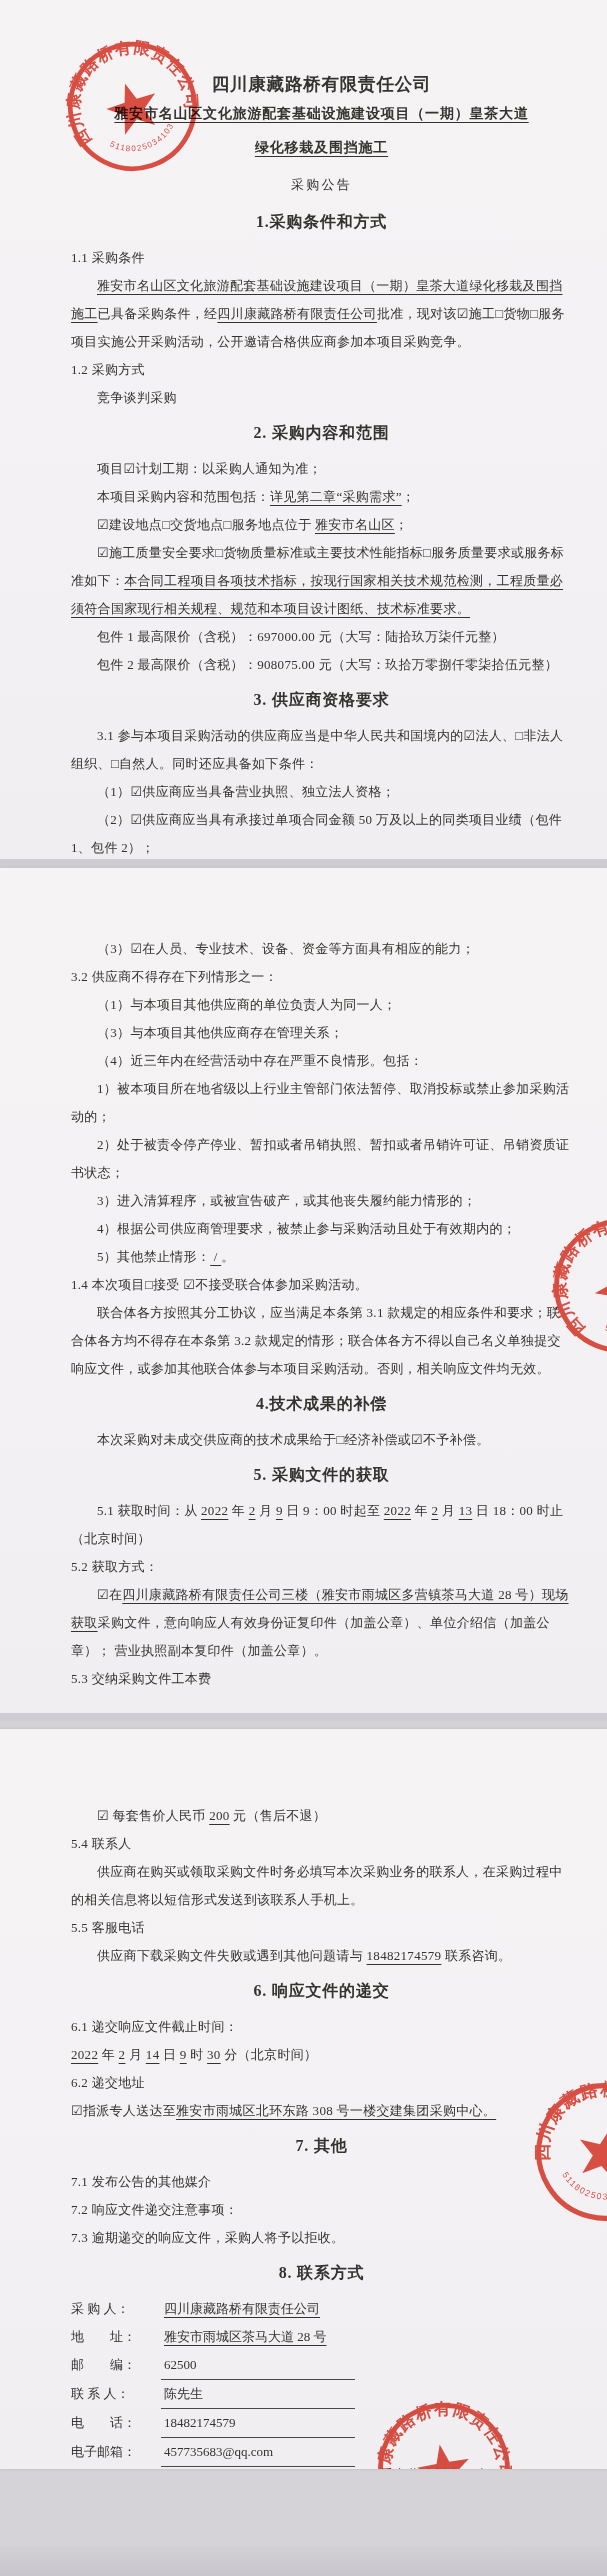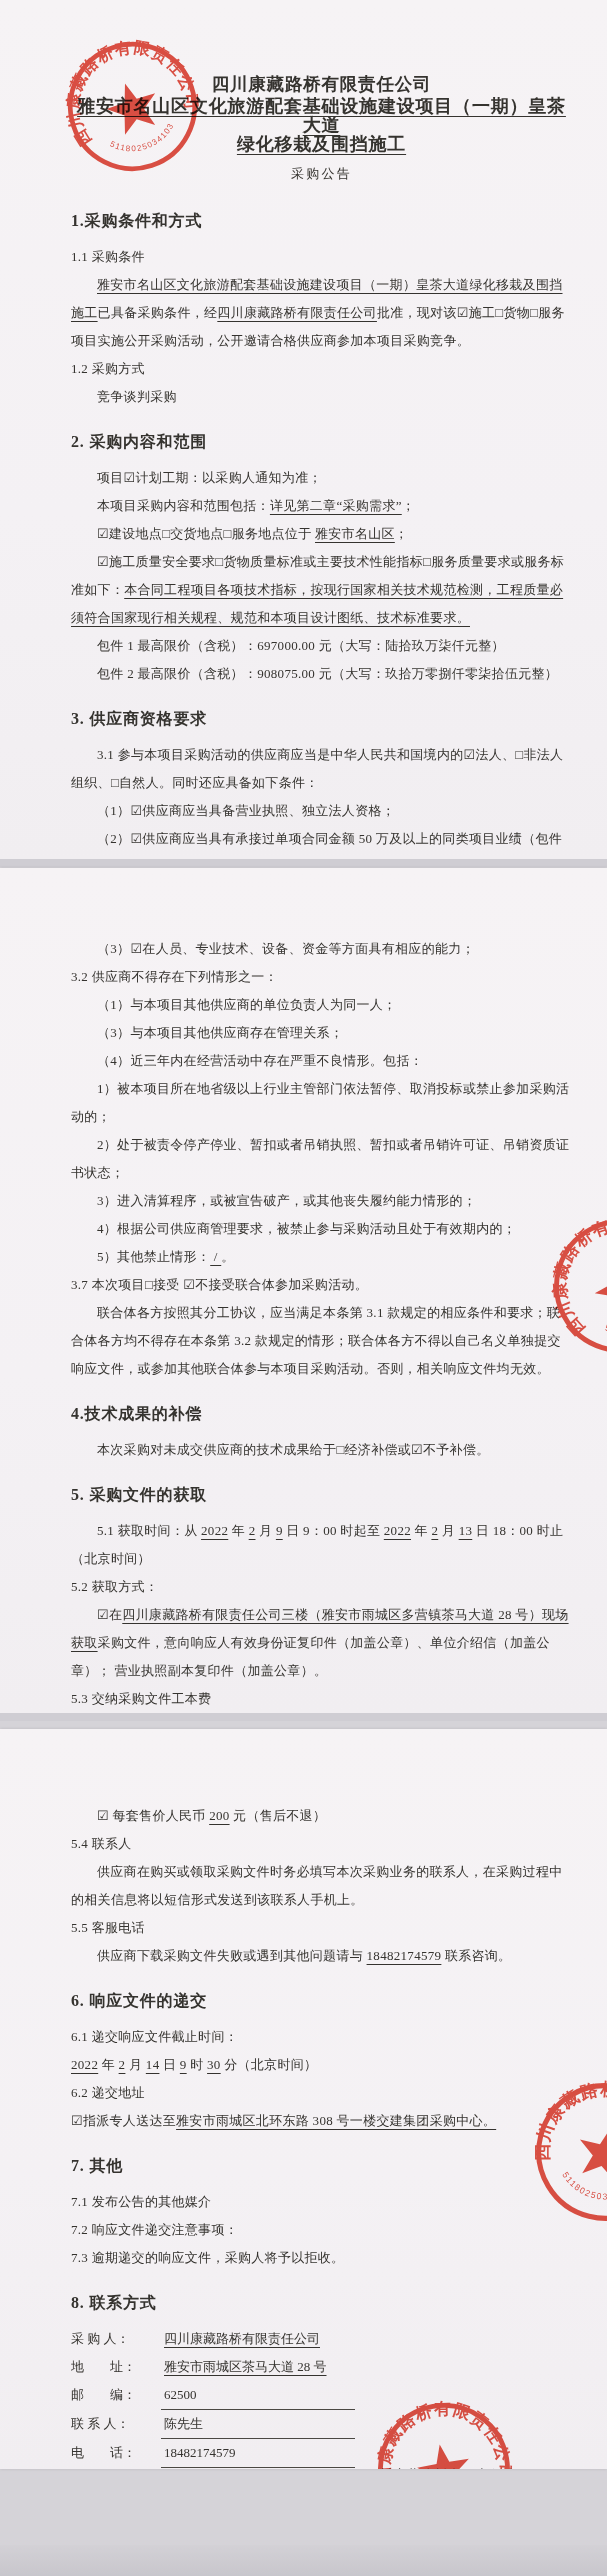--- a/index.html
+++ b/index.html
@@ -10,23 +10,23 @@
   .page2{top:868px;height:845px;}
   .page3{top:1729px;height:740px;}
   .inner{padding:0 35px 0 71px;position:relative;}
   .page1 .inner{padding-top:71px;}
   .page2 .inner{padding-top:67px;}
   .page3 .inner{padding-top:73px;}
   p{margin:0;font-size:13px;line-height:28px;letter-spacing:0.3px;}
   .c{text-align:center;}
   .u{text-decoration:underline;text-underline-offset:3.8px;text-decoration-thickness:0.8px;}
   .ind{text-indent:26px;}
-  .h{font-size:16px;font-weight:bold;line-height:33px;letter-spacing:0.8px;margin:14px 0 6px;}
+  .h{font-size:16px;font-weight:bold;line-height:33px;letter-spacing:0.8px;margin:4px 0 6px;text-align:center;}
   .company-line{font-size:17.5px;font-weight:bold;line-height:26px;letter-spacing:0.8px;}
-  .doctitle{font-size:18px;font-weight:bold;line-height:19px;letter-spacing:0.8px;}
+  .doctitle{font-size:14px;font-weight:bold;line-height:34px;letter-spacing:0.8px;}
   .notice{font-size:13px;line-height:33px;letter-spacing:2.3px;margin-top:3px;}
   .contact-row{display:flex;font-size:13px;line-height:28px;}
   .contact-label{width:90px;flex:0 0 auto;}
   .contact-value{border-bottom:0.8px solid #4a4843;min-width:188px;padding:0 3px;}
   .sign{position:absolute;right:76px;top:733px;text-align:center;z-index:1;}
   .sign p{line-height:25px;letter-spacing:0.8px;}
   .seal{position:absolute;opacity:.88;pointer-events:none;mix-blend-mode:multiply;z-index:2;}
   .seal-p1{left:65px;top:39px;width:135px;height:135px;transform:rotate(-18deg);}
   .seal-p2{left:551px;top:348px;width:140px;height:140px;transform:rotate(-28deg);}
   .seal-p3{left:533px;top:351px;width:144px;height:144px;transform:rotate(14deg);}
@@ -97,21 +97,21 @@
       <p class="ind">（3）☑在人员、专业技术、设备、资金等方面具有相应的能力；</p>
       <p>3.2 供应商不得存在下列情形之一：</p>
       <p class="ind">（1）与本项目其他供应商的单位负责人为同一人；</p>
       <p class="ind">（3）与本项目其他供应商存在管理关系；</p>
       <p class="ind">（4）近三年内在经营活动中存在严重不良情形。包括：</p>
       <p class="ind">1）被本项目所在地省级以上行业主管部门依法暂停、取消投标或禁止参加采购活动的；</p>
       <p class="ind">2）处于被责令停产停业、暂扣或者吊销执照、暂扣或者吊销许可证、吊销资质证书状态；</p>
       <p class="ind">3）进入清算程序，或被宣告破产，或其他丧失履约能力情形的；</p>
       <p class="ind">4）根据公司供应商管理要求，被禁止参与采购活动且处于有效期内的；</p>
       <p class="ind"><span>5）其他禁止情形：</span><span class="u"> / </span><span>。</span></p>
-      <p>3.7  本次项目□接受 ☑不接受联合体参加采购活动。</p>
+      <p>1.4  本次项目□接受 ☑不接受联合体参加采购活动。</p>
       <p class="ind">联合体各方按照其分工协议，应当满足本条第 3.1 款规定的相应条件和要求；联合体各方均不得存在本条第 3.2 款规定的情形；联合体各方不得以自己名义单独提交响应文件，或参加其他联合体参与本项目采购活动。否则，相关响应文件均无效。</p>
 
       <p class="h">4.技术成果的补偿</p>
       <p class="ind">本次采购对未成交供应商的技术成果给于□经济补偿或☑不予补偿。</p>
 
       <p class="h">5. 采购文件的获取</p>
       <p class="ind"><span>5.1 获取时间：从 </span><span class="u">2022</span><span> 年 </span><span class="u">2</span><span> 月 </span><span class="u">9</span><span> 日 9：00 时起至 </span><span class="u">2022</span><span> 年 </span><span class="u">2</span><span> 月 </span><span class="u">13</span><span> 日 18：00 时止（北京时间）</span></p>
       <p>5.2 获取方式：</p>
       <p class="ind"><span>☑在</span><span class="u">四川康藏路桥有限责任公司三楼（雅安市雨城区多营镇茶马大道 28 号）现场获取</span><span>采购文件，意向响应人有效身份证复印件（加盖公章）、单位介绍信（加盖公章）； 营业执照副本复印件（加盖公章）。</span></p>
       <p>5.3 交纳采购文件工本费</p>

